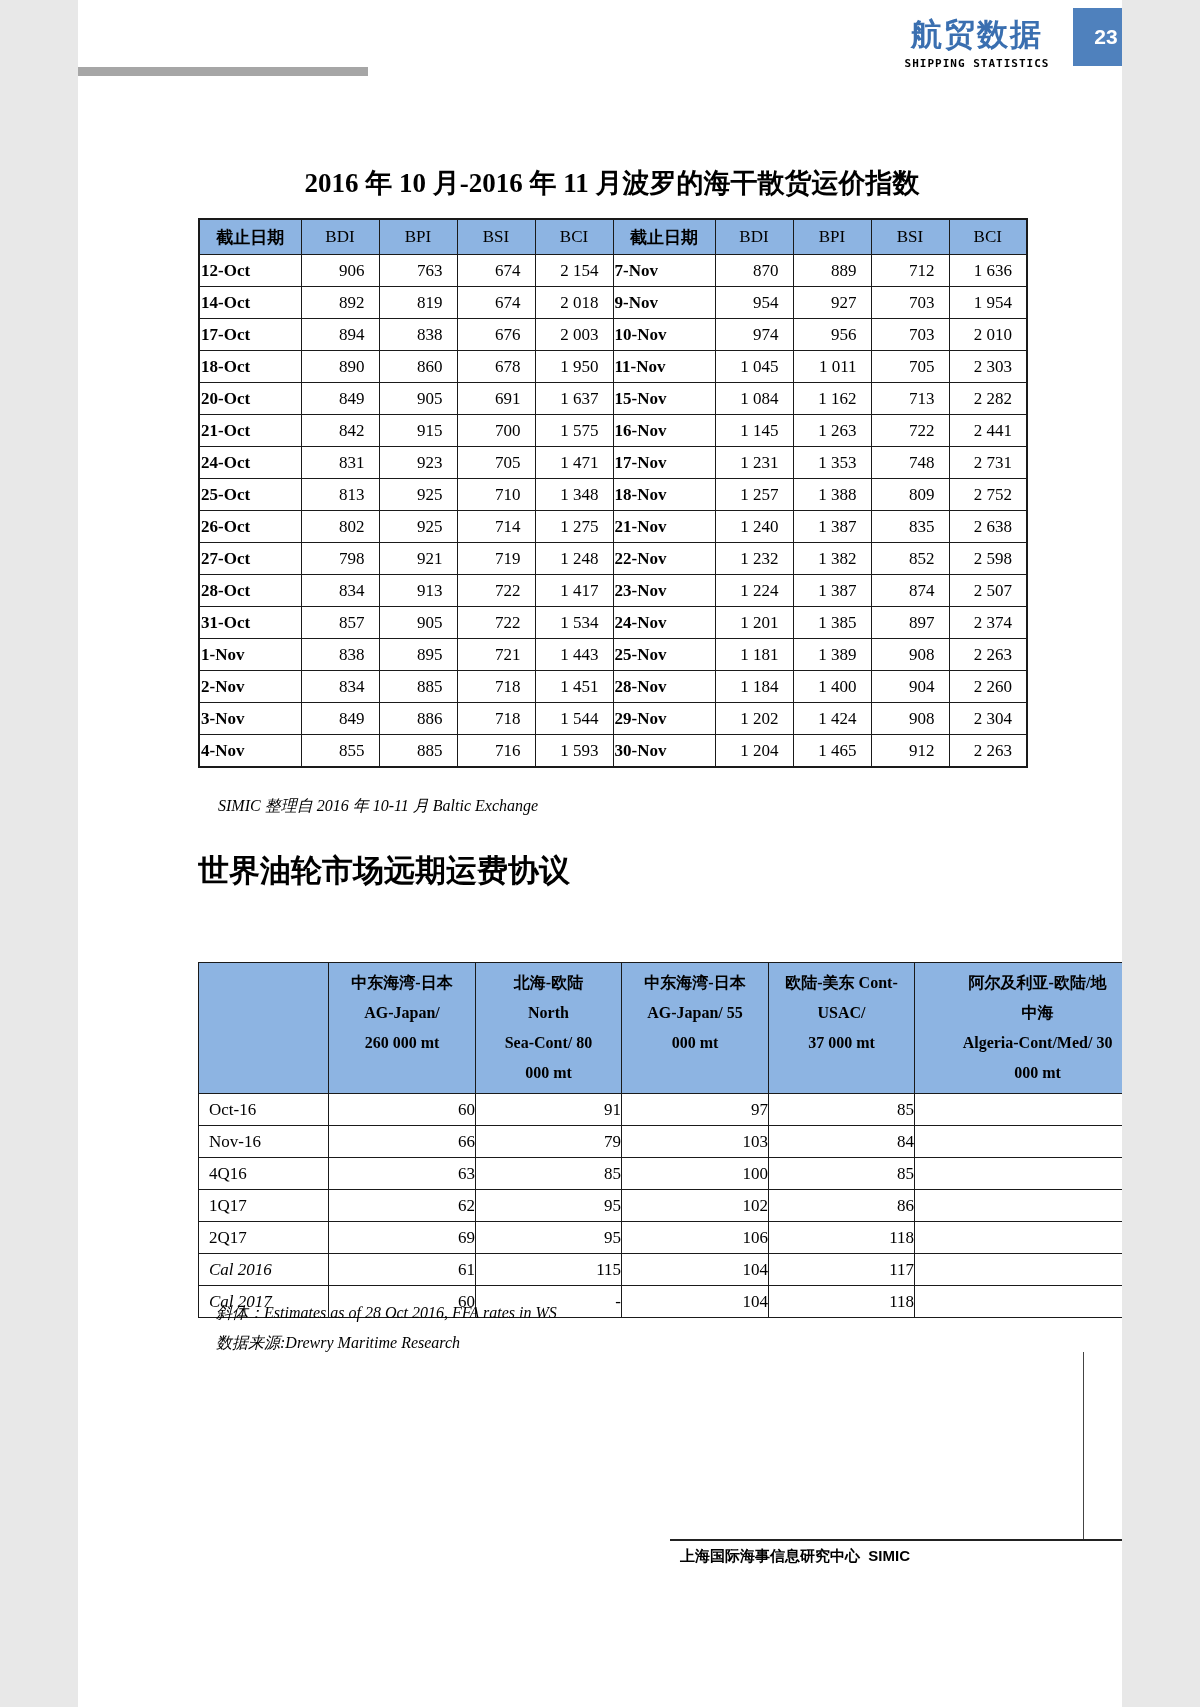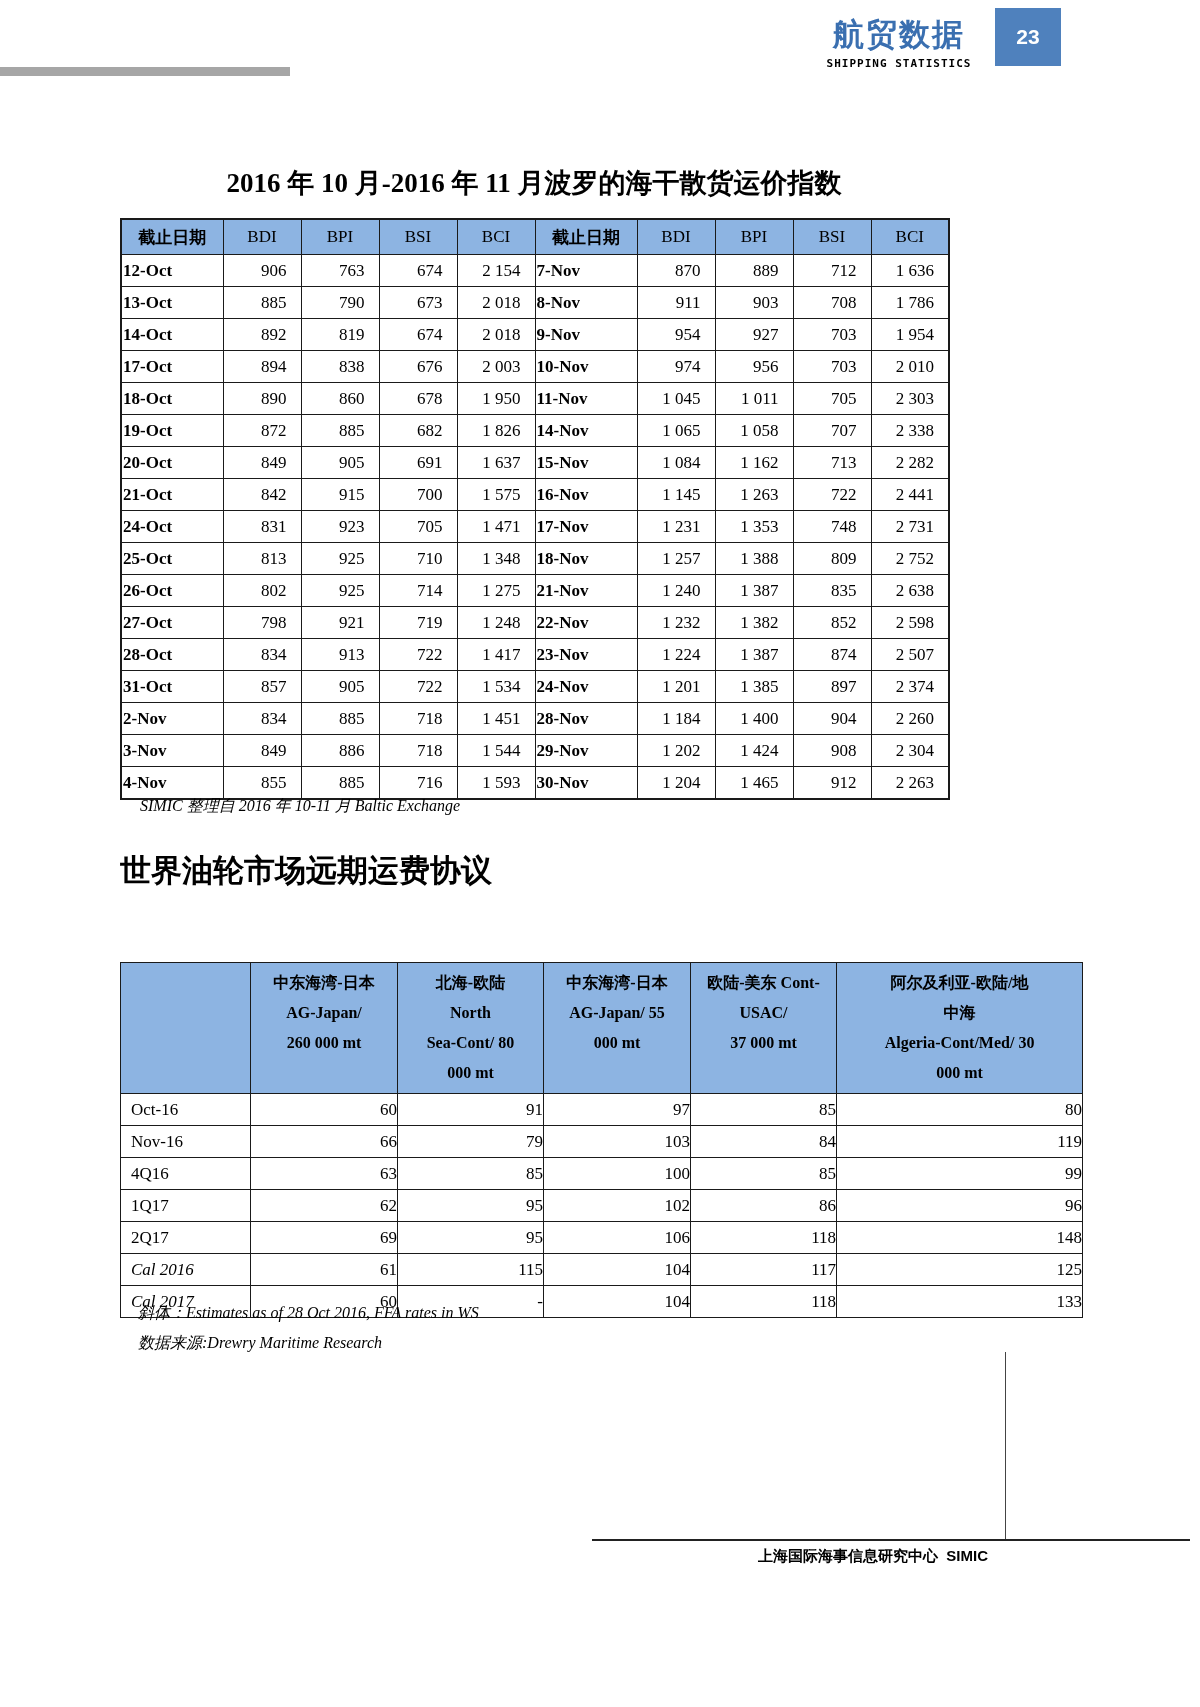--- a/index.html
+++ b/index.html
@@ -4,21 +4,21 @@
 <style>
   :root{
     --accent:#4F81BD;
     --table-header:#8DB4E2;
     --title-blue:#3A6FB0;
     --bar-gray:#A6A6A6;
     --line-dark:#1a1a1a;
   }
   html,body{margin:0;padding:0;background:#e8e8e8;}
   .page{
-    position:relative;width:1200px;height:1707px;background:#ffffff;
+    position:relative;width:1044px;height:1707px;background:#ffffff;
     margin:0 auto;font-family:"Liberation Serif",serif;color:#000;overflow:hidden;
   }
   
   .gray-bar{position:absolute;left:0;top:67px;width:290px;height:9px;background:var(--bar-gray);}
   .masthead{position:absolute;left:826px;top:16px;width:146px;text-align:center;}
   .mast-cn{font-family:"Liberation Sans",sans-serif;font-weight:bold;font-size:31px;line-height:38px;color:var(--title-blue);letter-spacing:2px;}
   .mast-en{font-family:"DejaVu Sans Mono",monospace;font-size:11px;font-weight:bold;letter-spacing:1px;margin-top:3px;color:#000;}
   .page-num{
     position:absolute;left:995px;top:8px;width:66px;height:58px;background:var(--accent);
     color:#fff;font-family:"Liberation Sans",sans-serif;font-weight:bold;font-size:21px;
@@ -109,32 +109,20 @@
           <td class="num-cell">763</td>
           <td class="num-cell">674</td>
           <td class="num-cell">2 154</td>
           <td class="date-cell">7-Nov</td>
           <td class="num-cell">870</td>
           <td class="num-cell">889</td>
           <td class="num-cell">712</td>
           <td class="num-cell">1 636</td>
         </tr>
         <tr>
-          <td class="date-cell">13-Oct</td>
-          <td class="num-cell">885</td>
-          <td class="num-cell">790</td>
-          <td class="num-cell">673</td>
-          <td class="num-cell">2 018</td>
-          <td class="date-cell">8-Nov</td>
-          <td class="num-cell">911</td>
-          <td class="num-cell">903</td>
-          <td class="num-cell">708</td>
-          <td class="num-cell">1 786</td>
-        </tr>
-        <tr>
           <td class="date-cell">14-Oct</td>
           <td class="num-cell">892</td>
           <td class="num-cell">819</td>
           <td class="num-cell">674</td>
           <td class="num-cell">2 018</td>
           <td class="date-cell">9-Nov</td>
           <td class="num-cell">954</td>
           <td class="num-cell">927</td>
           <td class="num-cell">703</td>
           <td class="num-cell">1 954</td>
@@ -157,32 +145,20 @@
           <td class="num-cell">860</td>
           <td class="num-cell">678</td>
           <td class="num-cell">1 950</td>
           <td class="date-cell">11-Nov</td>
           <td class="num-cell">1 045</td>
           <td class="num-cell">1 011</td>
           <td class="num-cell">705</td>
           <td class="num-cell">2 303</td>
         </tr>
         <tr>
-          <td class="date-cell">19-Oct</td>
-          <td class="num-cell">872</td>
-          <td class="num-cell">885</td>
-          <td class="num-cell">682</td>
-          <td class="num-cell">1 826</td>
-          <td class="date-cell">14-Nov</td>
-          <td class="num-cell">1 065</td>
-          <td class="num-cell">1 058</td>
-          <td class="num-cell">707</td>
-          <td class="num-cell">2 338</td>
-        </tr>
-        <tr>
           <td class="date-cell">20-Oct</td>
           <td class="num-cell">849</td>
           <td class="num-cell">905</td>
           <td class="num-cell">691</td>
           <td class="num-cell">1 637</td>
           <td class="date-cell">15-Nov</td>
           <td class="num-cell">1 084</td>
           <td class="num-cell">1 162</td>
           <td class="num-cell">713</td>
           <td class="num-cell">2 282</td>
@@ -263,20 +239,32 @@
           <td class="date-cell">31-Oct</td>
           <td class="num-cell">857</td>
           <td class="num-cell">905</td>
           <td class="num-cell">722</td>
           <td class="num-cell">1 534</td>
           <td class="date-cell">24-Nov</td>
           <td class="num-cell">1 201</td>
           <td class="num-cell">1 385</td>
           <td class="num-cell">897</td>
           <td class="num-cell">2 374</td>
+        </tr>
+        <tr>
+          <td class="date-cell">1-Nov</td>
+          <td class="num-cell">838</td>
+          <td class="num-cell">895</td>
+          <td class="num-cell">721</td>
+          <td class="num-cell">1 443</td>
+          <td class="date-cell">25-Nov</td>
+          <td class="num-cell">1 181</td>
+          <td class="num-cell">1 389</td>
+          <td class="num-cell">908</td>
+          <td class="num-cell">2 263</td>
         </tr>
         <tr>
           <td class="date-cell">2-Nov</td>
           <td class="num-cell">834</td>
           <td class="num-cell">885</td>
           <td class="num-cell">718</td>
           <td class="num-cell">1 451</td>
           <td class="date-cell">28-Nov</td>
           <td class="num-cell">1 184</td>
           <td class="num-cell">1 400</td>

